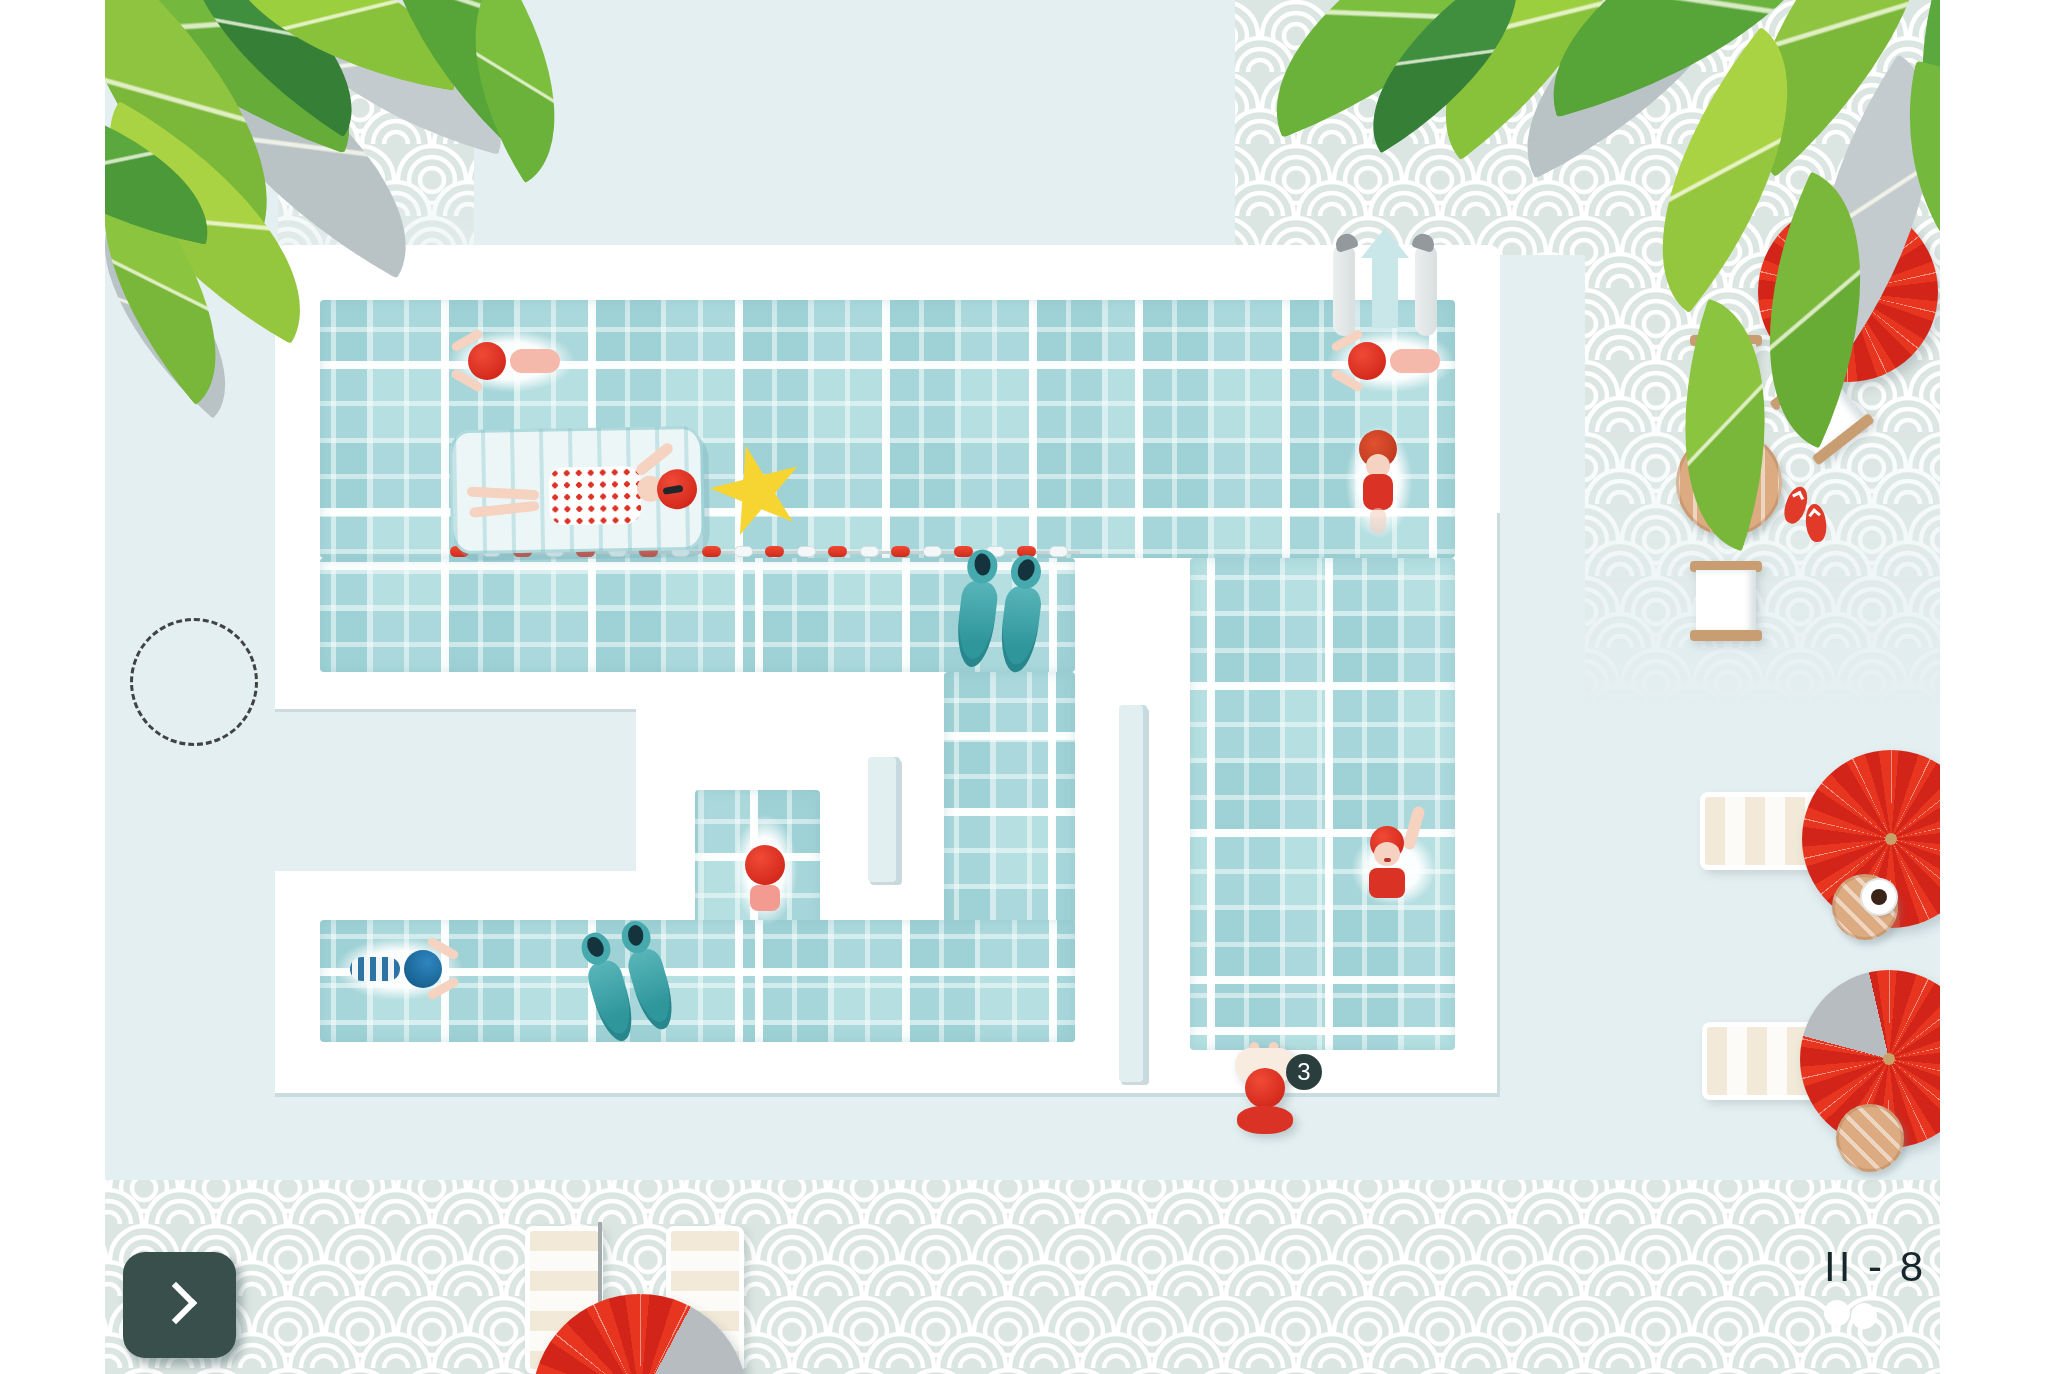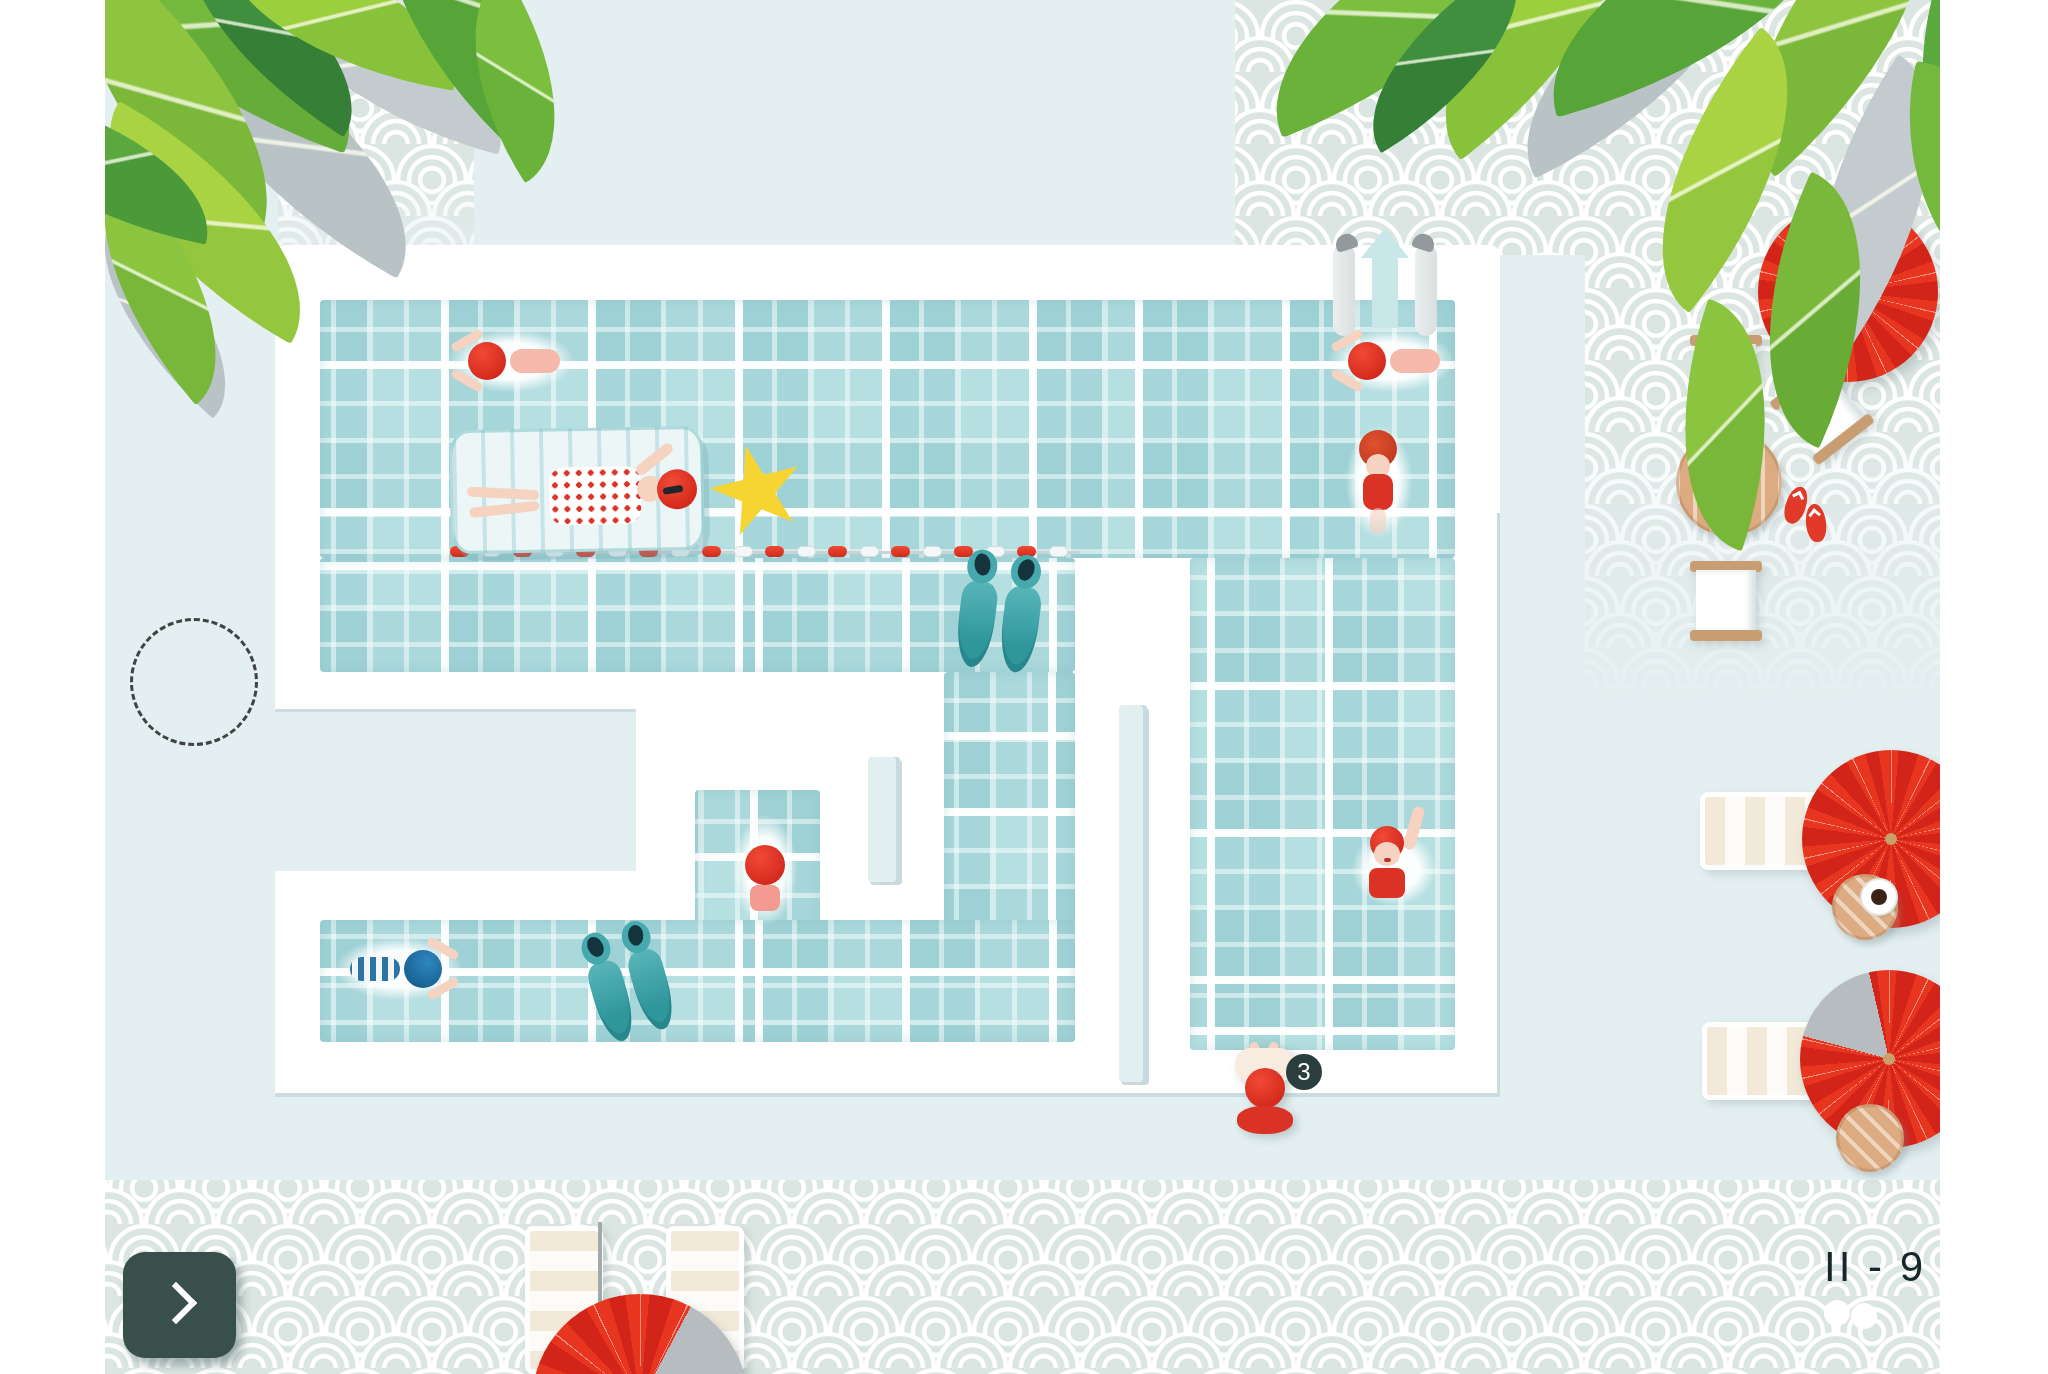--- a/index.html
+++ b/index.html
@@ -384,18 +384,18 @@
     </div>
 
   <div id="dashed-circle"></div>
 
   <div class="sidebar" style="left:0;width:105px;"></div>
   <div class="sidebar" style="left:1940px;width:108px;"></div>
 
   <button id="next-btn">
     <span class="chev"></span>
   </button>
-  <div id="level">II - 9</div>
+  <div id="level">II - 8</div>
   <div id="dots"></div>
 
 <span class="dot" style="left: 1824px; top: 1300px; position: absolute;"></span>
     <span class="dot" style="left: 1851px; top: 1303px; position: absolute;"></span>
   </div>
 
 </body></html>

